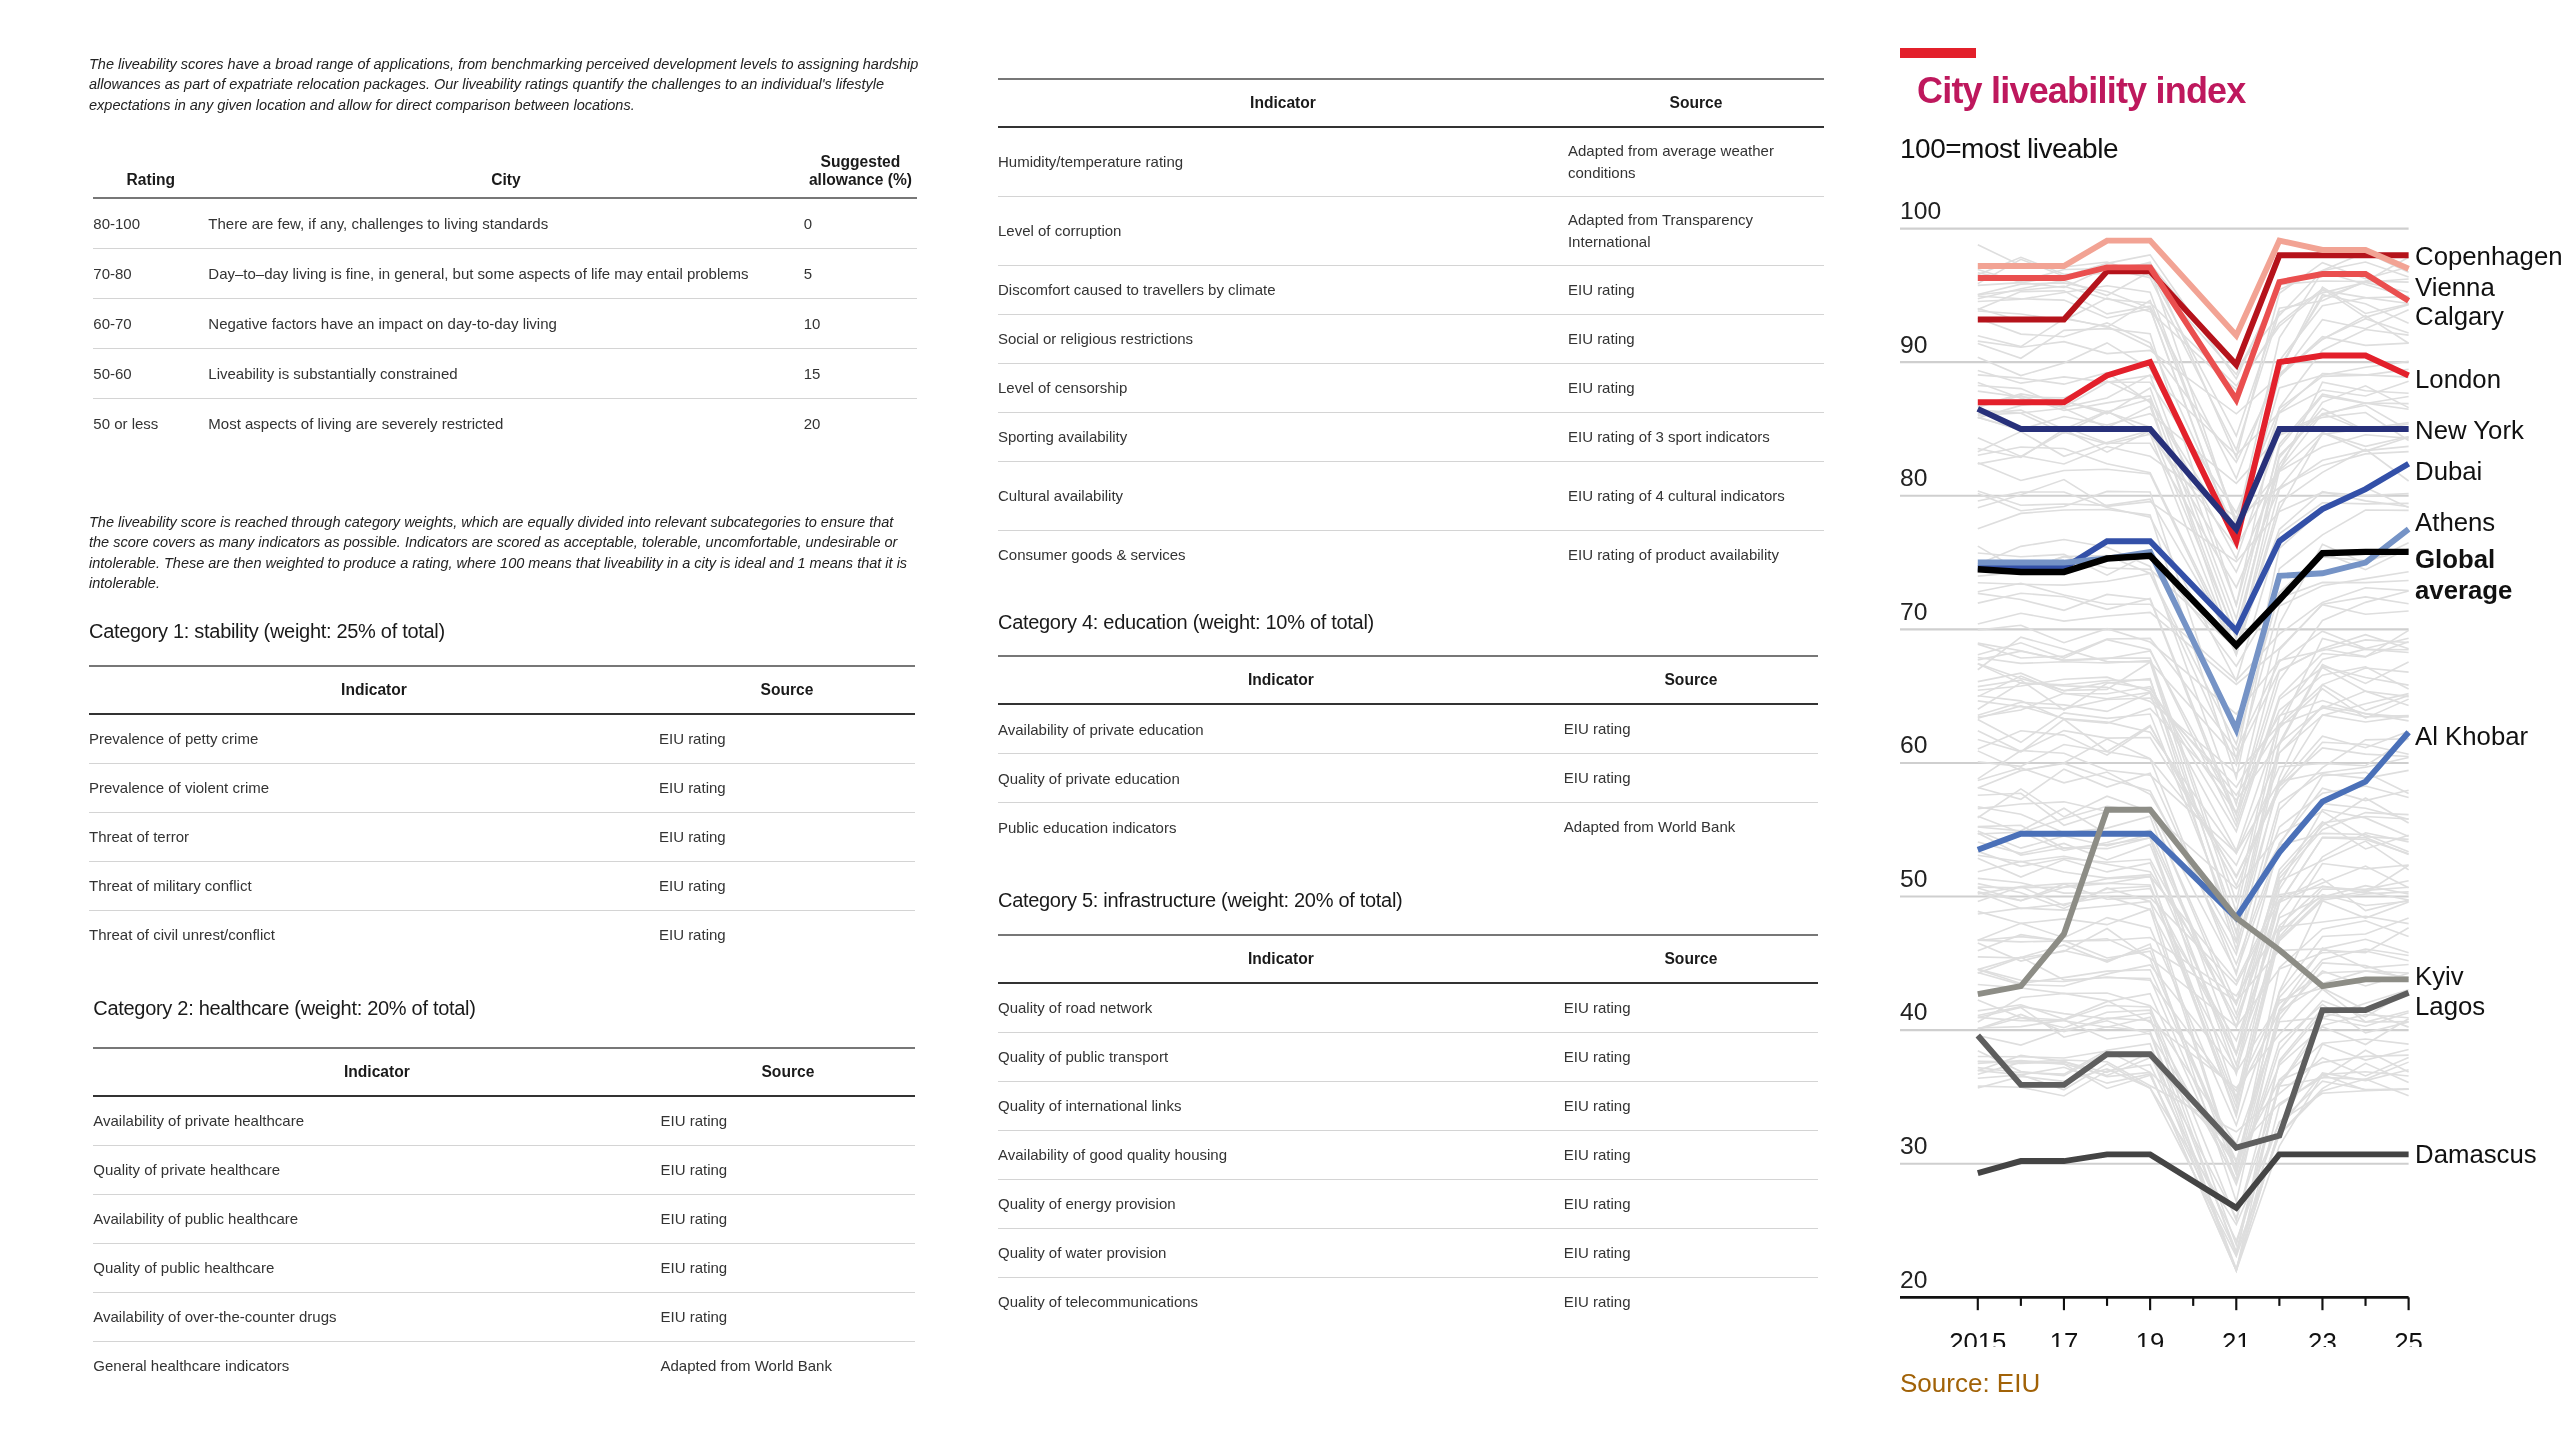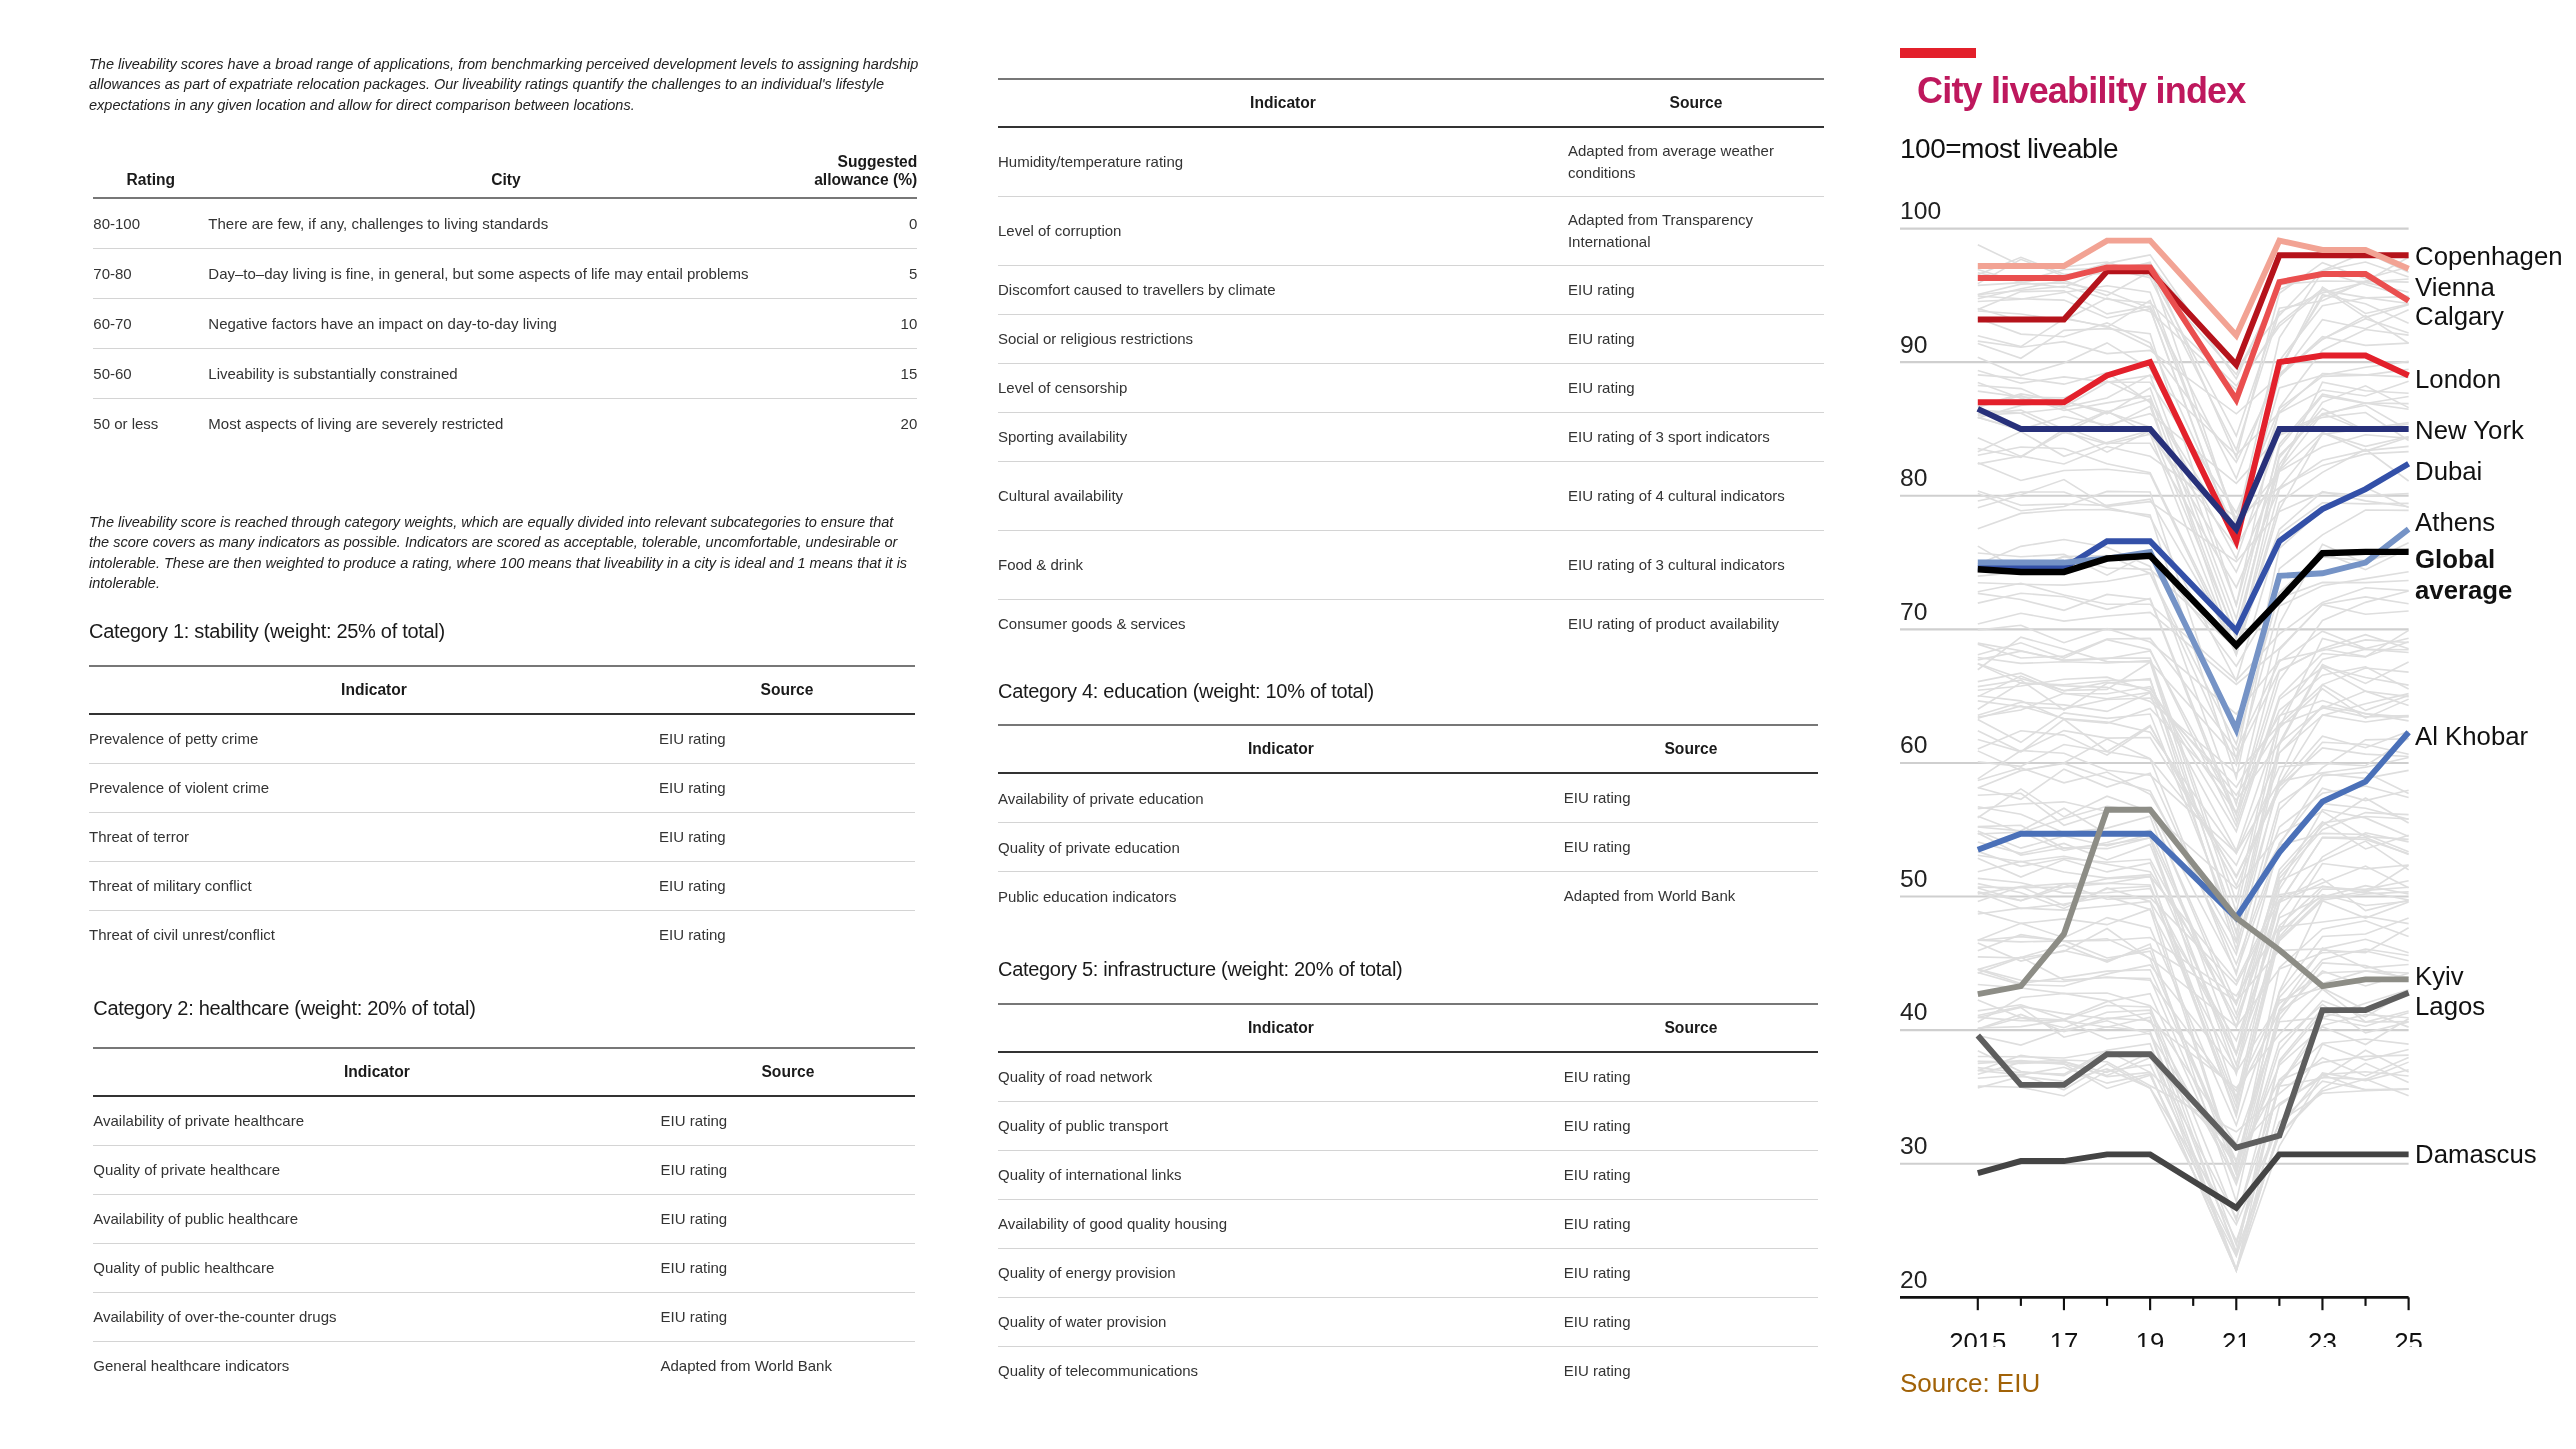--- a/index.html
+++ b/index.html
@@ -9,21 +9,21 @@
   .intro { font-style: italic; font-size: 14.5px; line-height: 20.4px; color: #222; margin: 0; }
   .cat-title { font-size: 20px; font-weight: 500; letter-spacing: -0.3px; color: #1a1a1a; margin: 0; }
   table { border-collapse: collapse; width: 100%; }
   th { text-align: center; font-weight: 600; font-size: 15.6px; color: #1a1a1a; padding: 0; }
   td { font-size: 15px; color: #333; padding: 0; vertical-align: middle; }
   .thead-row th { height: 46px; border-top: 2.7px solid #777; border-bottom: 2.1px solid #333; }
   .body-row td { height: 48px; border-bottom: 1.6px solid #d4d4d4; }
   .body-row.tall td { height: 68px; }
   .body-row:last-child td { border-bottom: none; }
   .rating-table .thead-row th { border-top: none; height: 59px; vertical-align: bottom; padding-bottom: 7.5px; border-bottom: 2.7px solid #777; }
-  .rating-table td.num, .rating-table th.num { text-align: right; }
+  .rating-table td.num, .rating-table th.num { }
   .rating-table .body-row td { height: 49px; }
   .src-col { width: 31%; }
   
   #chart-area { position: absolute; left: 1900px; top: 48px; width: 676px; height: 1395px; }
   .red-bar { position: absolute; left: 0; top: 0; width: 76px; height: 9.7px; background: #e3202b; }
   .chart-title { position: absolute; left: 17px; top: 21.5px; font-size: 36px; font-weight: 700; letter-spacing: -0.8px; color: #be185d; margin: 0; }
   .chart-sub { position: absolute; left: 0; top: 85px; font-size: 28px; font-weight: 500; color: #111; letter-spacing: -0.5px; }
   .source { position: absolute; left: 0; top: 1320px; font-size: 26px; color: #a16207; }
   svg text { font-family: "Liberation Sans", "DejaVu Sans", sans-serif; }
 </style>
@@ -178,24 +178,20 @@
             <td>Level of censorship</td>
             <td class="src-col" style="line-height:21.5px;">EIU rating</td>
           </tr>
           <tr class="body-row">
             <td>Sporting availability</td>
             <td class="src-col" style="line-height:21.5px;">EIU rating of 3 sport indicators</td>
           </tr>
           <tr class="body-row tall">
             <td>Cultural availability</td>
             <td class="src-col" style="line-height:21.5px;">EIU rating of 4 cultural indicators</td>
-          </tr>
-          <tr class="body-row tall">
-            <td>Food &amp; drink</td>
-            <td class="src-col" style="line-height:21.5px;">EIU rating of 3 cultural indicators</td>
           </tr>
           <tr class="body-row">
             <td>Consumer goods &amp; services</td>
             <td class="src-col" style="line-height:21.5px;margin-left:36px;">EIU rating of product availability</td>
           </tr>
         </tbody>
     </table>
   </div>
 
   <div style="margin-top:32px;">

